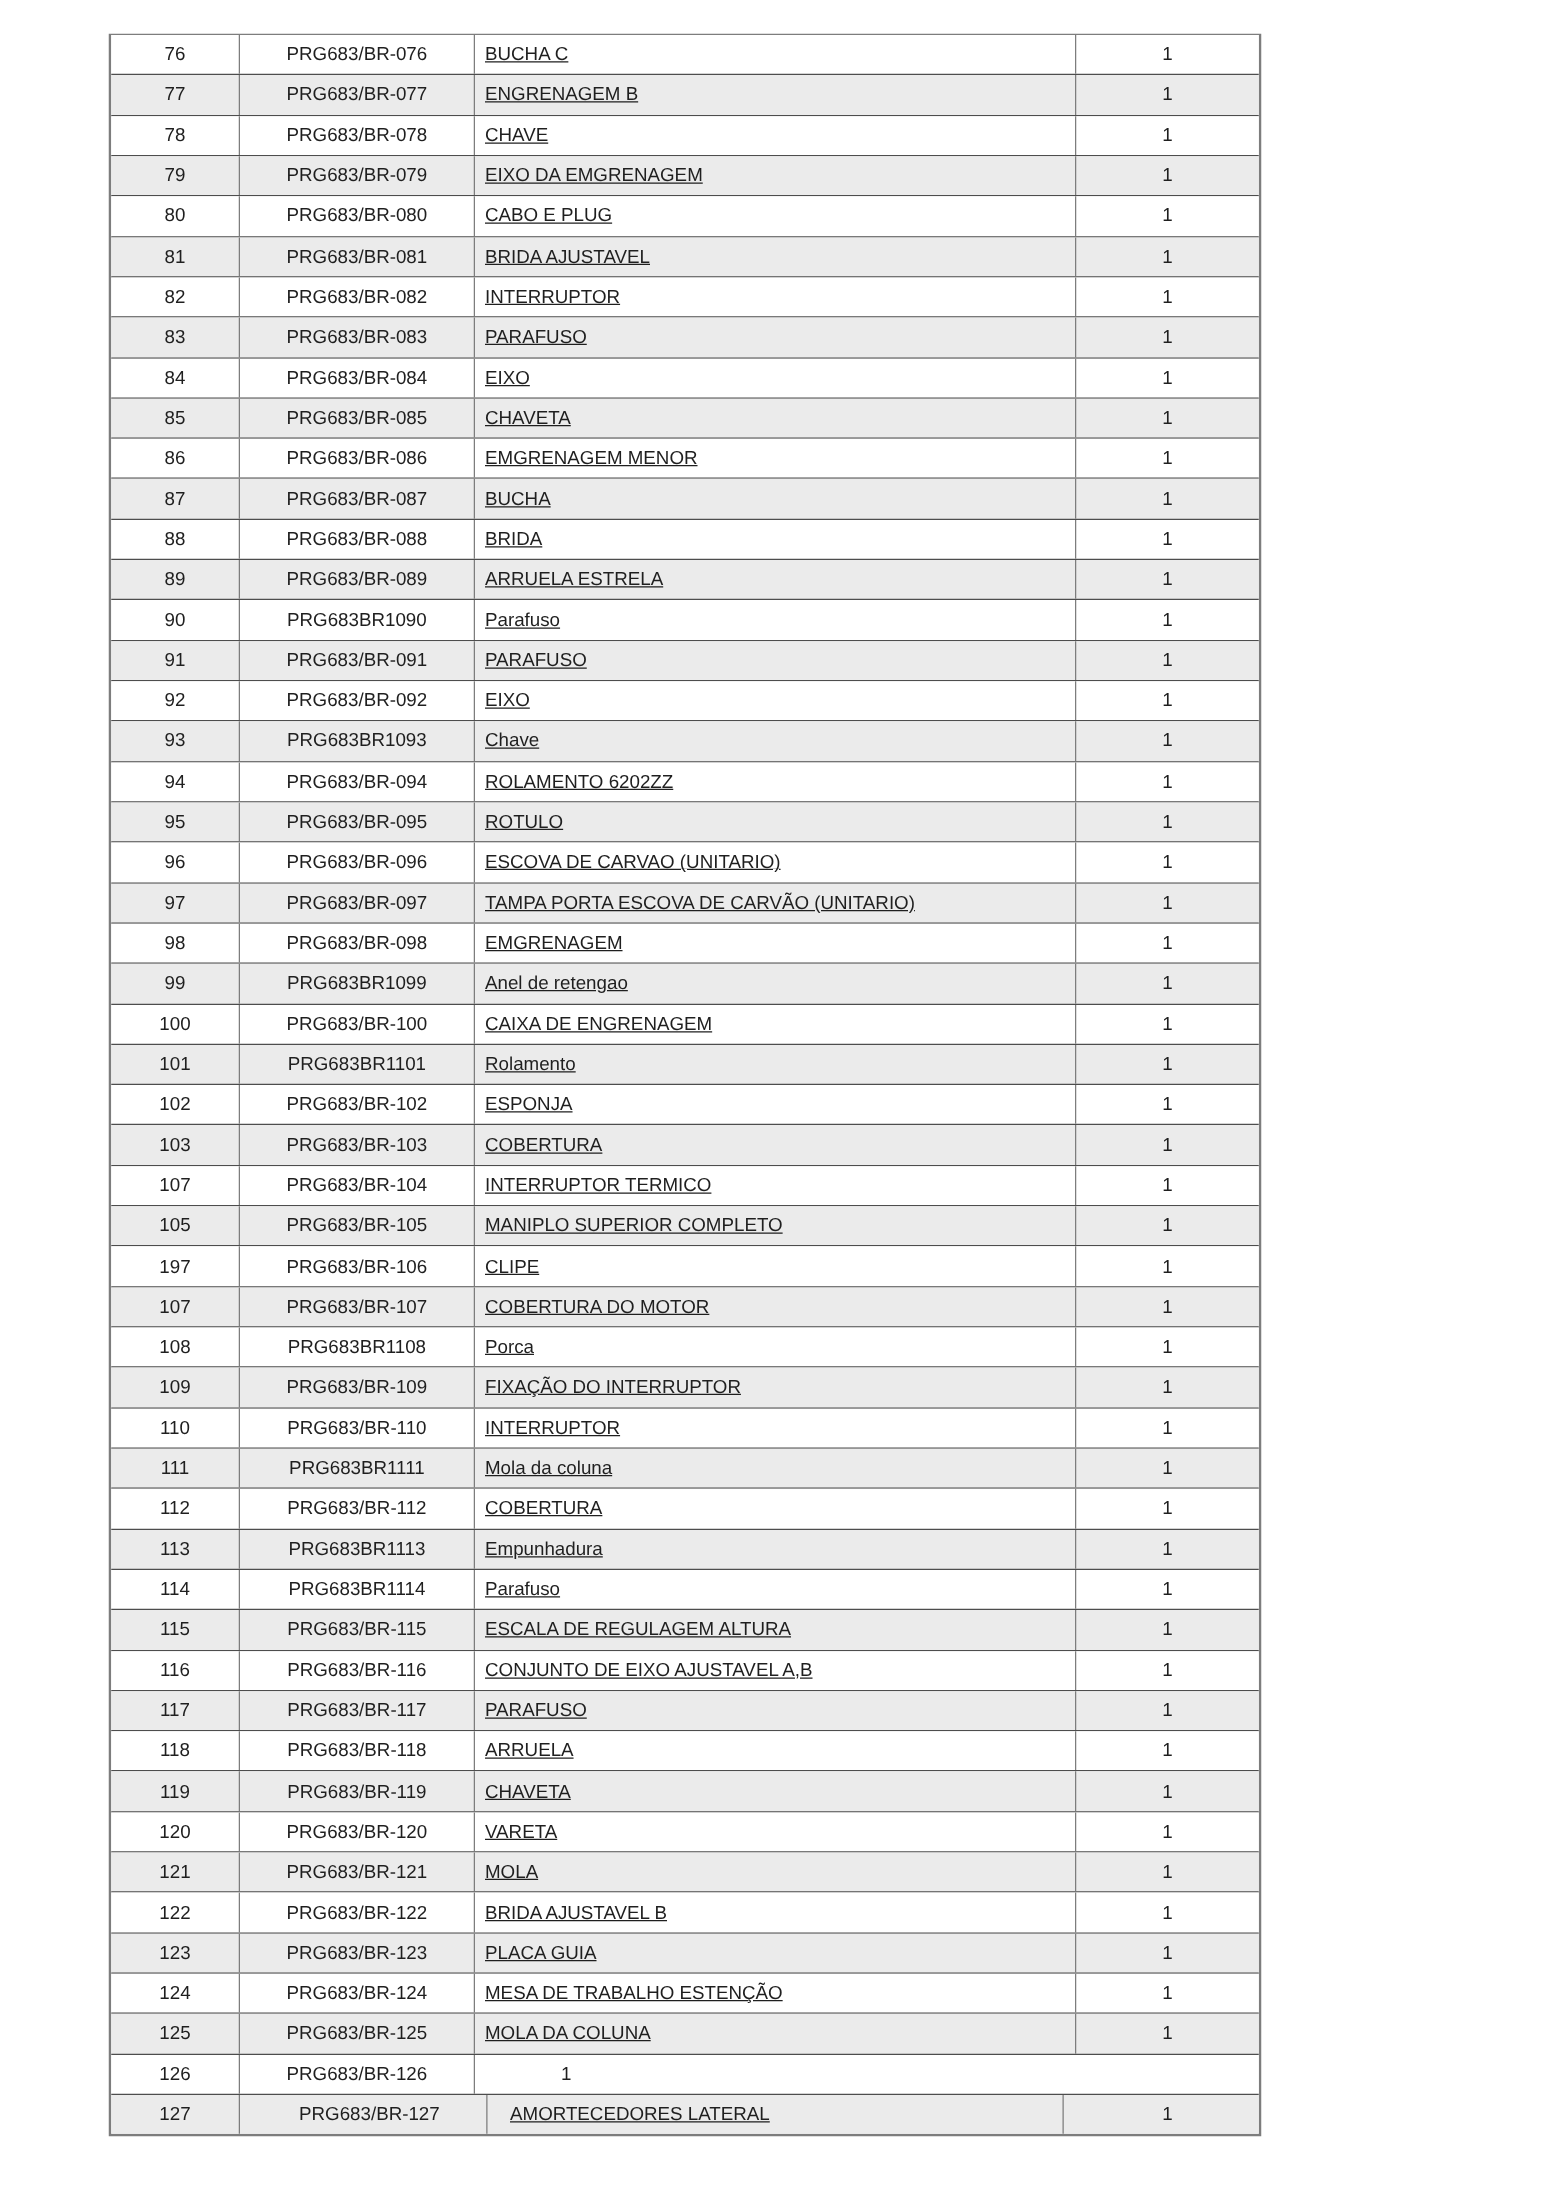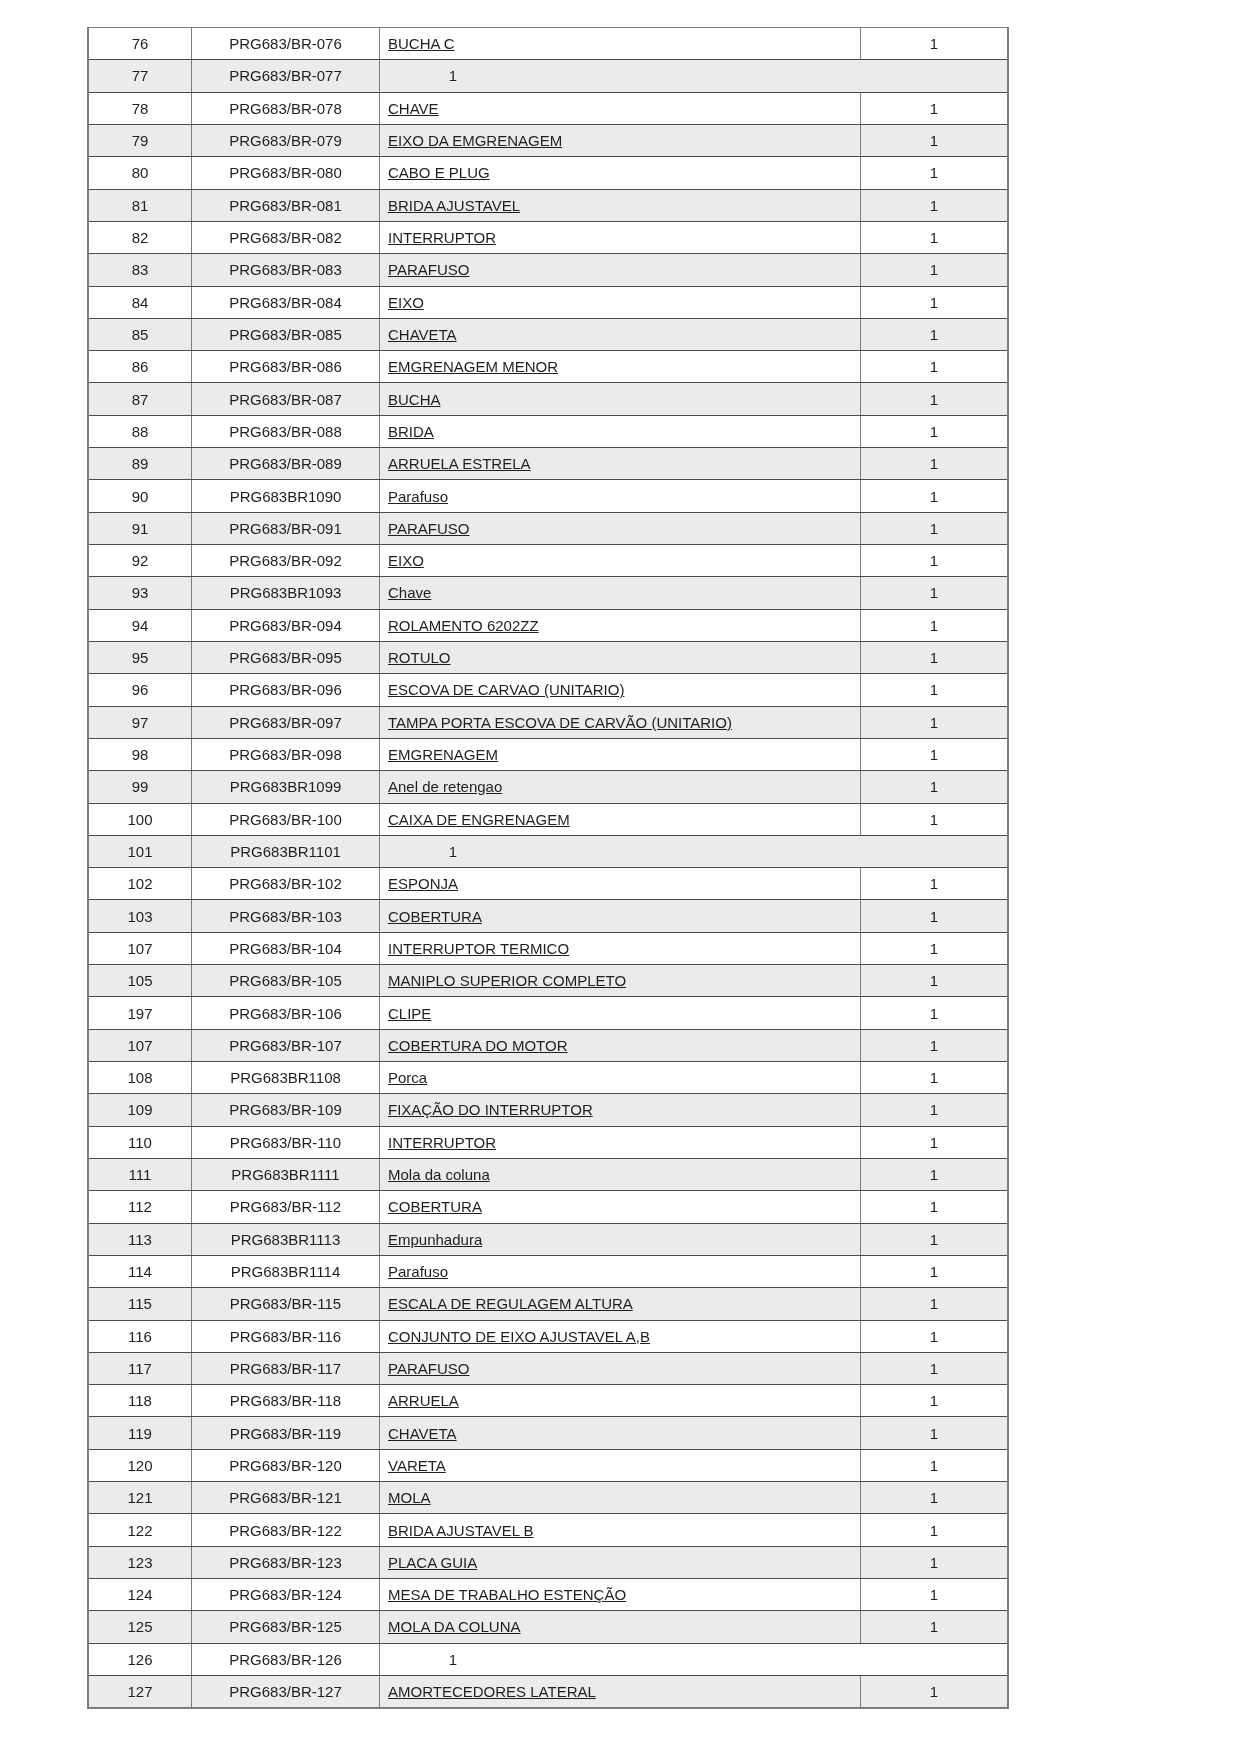--- a/index.html
+++ b/index.html
@@ -33,20 +33,21 @@
   .row {
     flex: 1 1 0;
     min-height: 0;
     display: flex;
     align-items: stretch;
     border-bottom: 1px solid #4d4d4d;
     background: #ffffff;
   }
   .row:last-child {
     border-bottom: none;
+    gap: 10px;
   }
   .row:nth-child(even) {
     background: #ebebeb;
   }
   .cell {
     box-sizing: border-box;
     display: flex;
     align-items: center;
     font-size: 15px;
     line-height: 1;
@@ -84,20 +85,21 @@
   <div class="row">
     <div class="cell c-num">76</div>
     <div class="cell c-code">PRG683/BR-076</div>
     <div class="cell c-desc">BUCHA C</div>
     <div class="cell c-qty">1</div>
   </div>
 
   <div class="row">
     <div class="cell c-num">77</div>
     <div class="cell c-code">PRG683/BR-077</div>
+    <div class="cell c-desc">ENGRENAGEM B</div>
     <div class="cell c-qty">1</div>
   </div>
 
   <div class="row">
     <div class="cell c-num">78</div>
     <div class="cell c-code">PRG683/BR-078</div>
     <div class="cell c-desc">CHAVE</div>
     <div class="cell c-qty">1</div>
   </div>
 
@@ -251,20 +253,21 @@
   <div class="row">
     <div class="cell c-num">100</div>
     <div class="cell c-code">PRG683/BR-100</div>
     <div class="cell c-desc">CAIXA DE ENGRENAGEM</div>
     <div class="cell c-qty">1</div>
   </div>
 
   <div class="row">
     <div class="cell c-num">101</div>
     <div class="cell c-code">PRG683BR1101</div>
+    <div class="cell c-desc">Rolamento</div>
     <div class="cell c-qty">1</div>
   </div>
 
   <div class="row">
     <div class="cell c-num">102</div>
     <div class="cell c-code">PRG683/BR-102</div>
     <div class="cell c-desc">ESPONJA</div>
     <div class="cell c-qty">1</div>
   </div>
 

